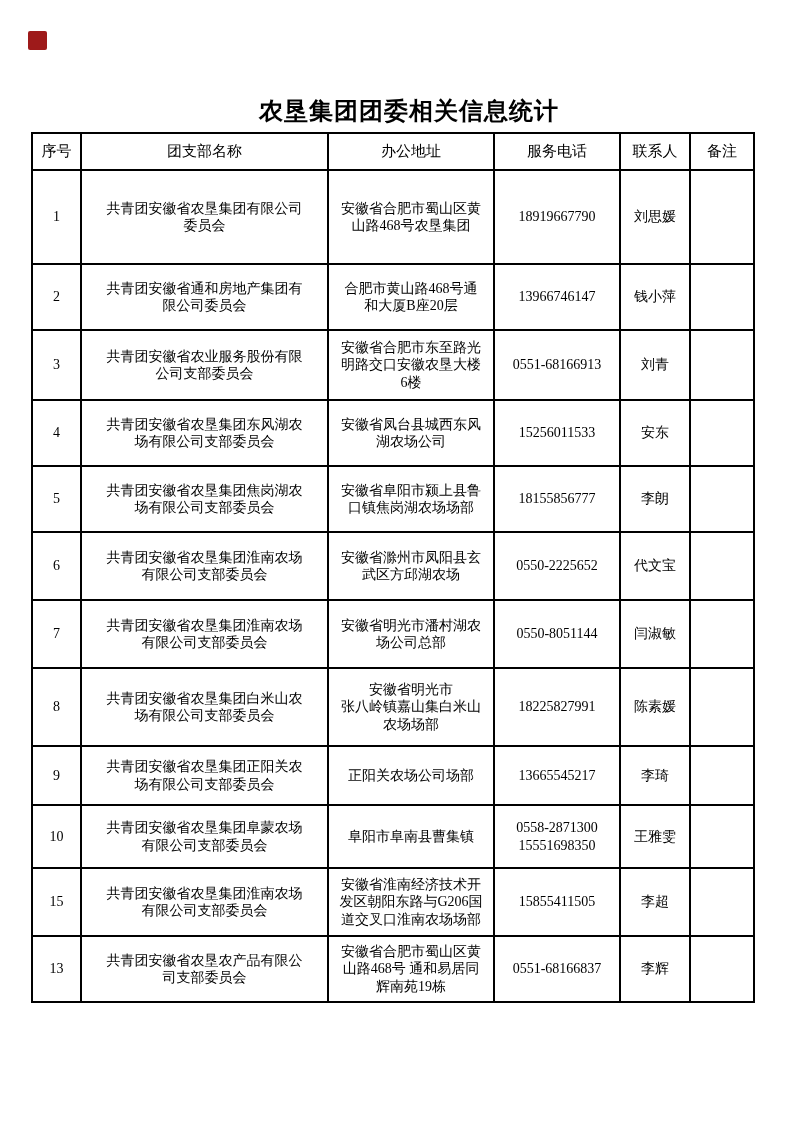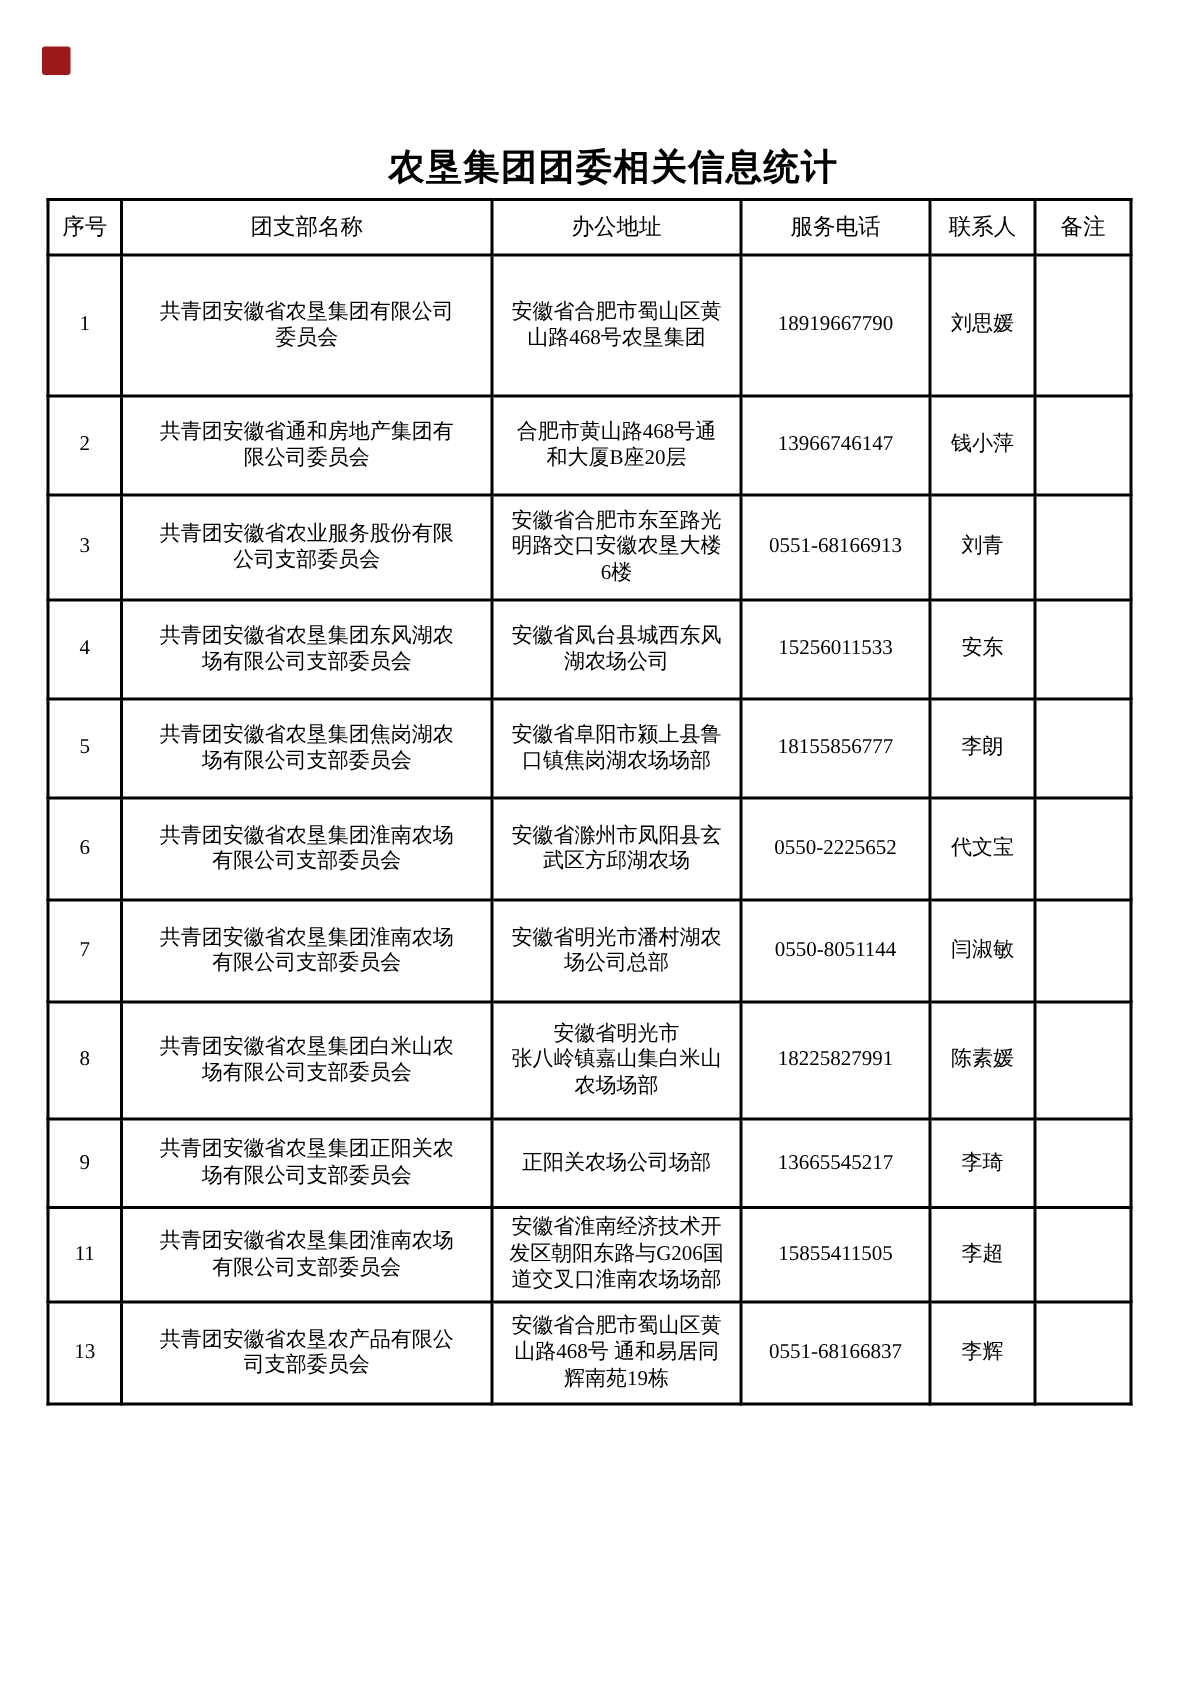--- a/index.html
+++ b/index.html
@@ -164,21 +164,30 @@
     </tr>
     <tr>
       <td class="cell-no">9</td>
       <td class="cell-name">共青团安徽省农垦集团正阳关农场有限公司支部委员会</td>
       <td class="cell-address">正阳关农场公司场部</td>
       <td class="cell-phone">13665545217</td>
       <td class="cell-contact">李琦</td>
       <td class="cell-note"></td>
     </tr>
     <tr>
-      <td class="cell-no">11</td>
+      <td class="cell-no">10</td>
+      <td class="cell-name">共青团安徽省农垦集团阜蒙农场有限公司支部委员会</td>
+      <td class="cell-address">阜阳市阜南县曹集镇</td>
+      <td class="cell-phone">0558-2871300
+15551698350</td>
+      <td class="cell-contact">王雅雯</td>
+      <td class="cell-note"></td>
+    </tr>
+    <tr>
+      <td class="cell-no">15</td>
       <td class="cell-name">共青团安徽省农垦集团淮南农场有限公司支部委员会</td>
       <td class="cell-address">安徽省淮南经济技术开发区朝阳东路与G206国道交叉口淮南农场场部</td>
       <td class="cell-phone">15855411505</td>
       <td class="cell-contact">李超</td>
       <td class="cell-note"></td>
     </tr>
     <tr>
       <td class="cell-no">13</td>
       <td class="cell-name">共青团安徽省农垦农产品有限公司支部委员会</td>
       <td class="cell-address">安徽省合肥市蜀山区黄山路468号 通和易居同辉南苑19栋</td>

